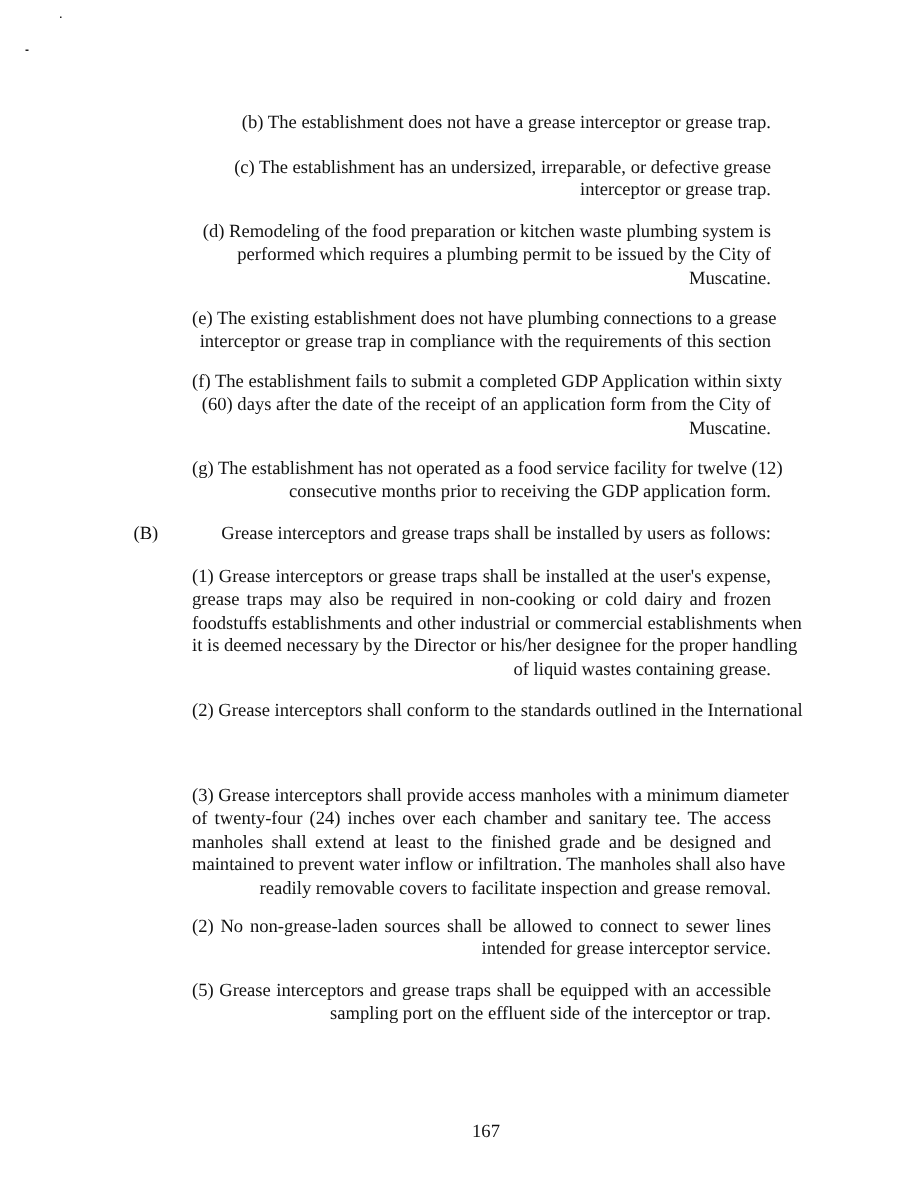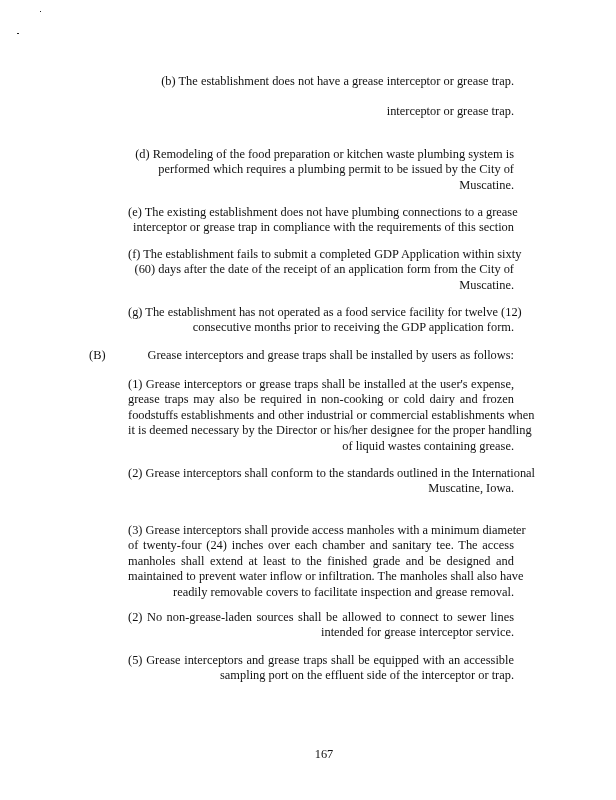--- a/index.html
+++ b/index.html
@@ -60,20 +60,21 @@
 <body>
 
 <div class="speck s1"></div>
 <div class="speck s2"></div>
 
 <div class="para" style="top:74px;">
   <span class="lastline">(b) The establishment does not have a grease interceptor or grease trap.</span>
 </div>
 
 <div class="para" style="top:104px;">
+  <span class="lastline">(c) The establishment has an undersized, irreparable, or defective grease</span>
   <span class="lastline">interceptor or grease trap.</span>
 </div>
 
 <div class="para" style="top:147px;">
   <span class="lastline">(d) Remodeling of the food preparation or kitchen waste plumbing system is</span>
   <span class="lastline">performed which requires a plumbing permit to be issued by the City of</span>
   <span class="lastline">Muscatine.</span>
 </div>
 
 <div class="para" style="top:205px;">
@@ -100,21 +101,20 @@
 <div class="para" style="top:377px;">
   <span class="jline">(1) Grease interceptors or grease traps shall be installed at the user's expense,</span>
   <span class="jline">grease traps may also be required in non-cooking or cold dairy and frozen</span>
   <span class="jline">foodstuffs establishments and other industrial or commercial establishments when</span>
   <span class="jline">it is deemed necessary by the Director or his/her designee for the proper handling</span>
   <span class="lastline">of liquid wastes containing grease.</span>
 </div>
 
 <div class="para" style="top:466px;">
   <span class="jline">(2) Grease interceptors shall conform to the standards outlined in the International</span>
-  <span class="lastline">Muscatine, Iowa.</span>
 </div>
 
 <div class="para" style="top:523px;">
   <span class="jline">(3) Grease interceptors shall provide access manholes with a minimum diameter</span>
   <span class="jline">of twenty-four (24) inches over each chamber and sanitary tee.  The access</span>
   <span class="jline">manholes shall extend at least to the finished grade and be designed and</span>
   <span class="jline">maintained to prevent water inflow or infiltration.  The manholes shall also have</span>
   <span class="lastline">readily removable covers to facilitate inspection and grease removal.</span>
 </div>
 

